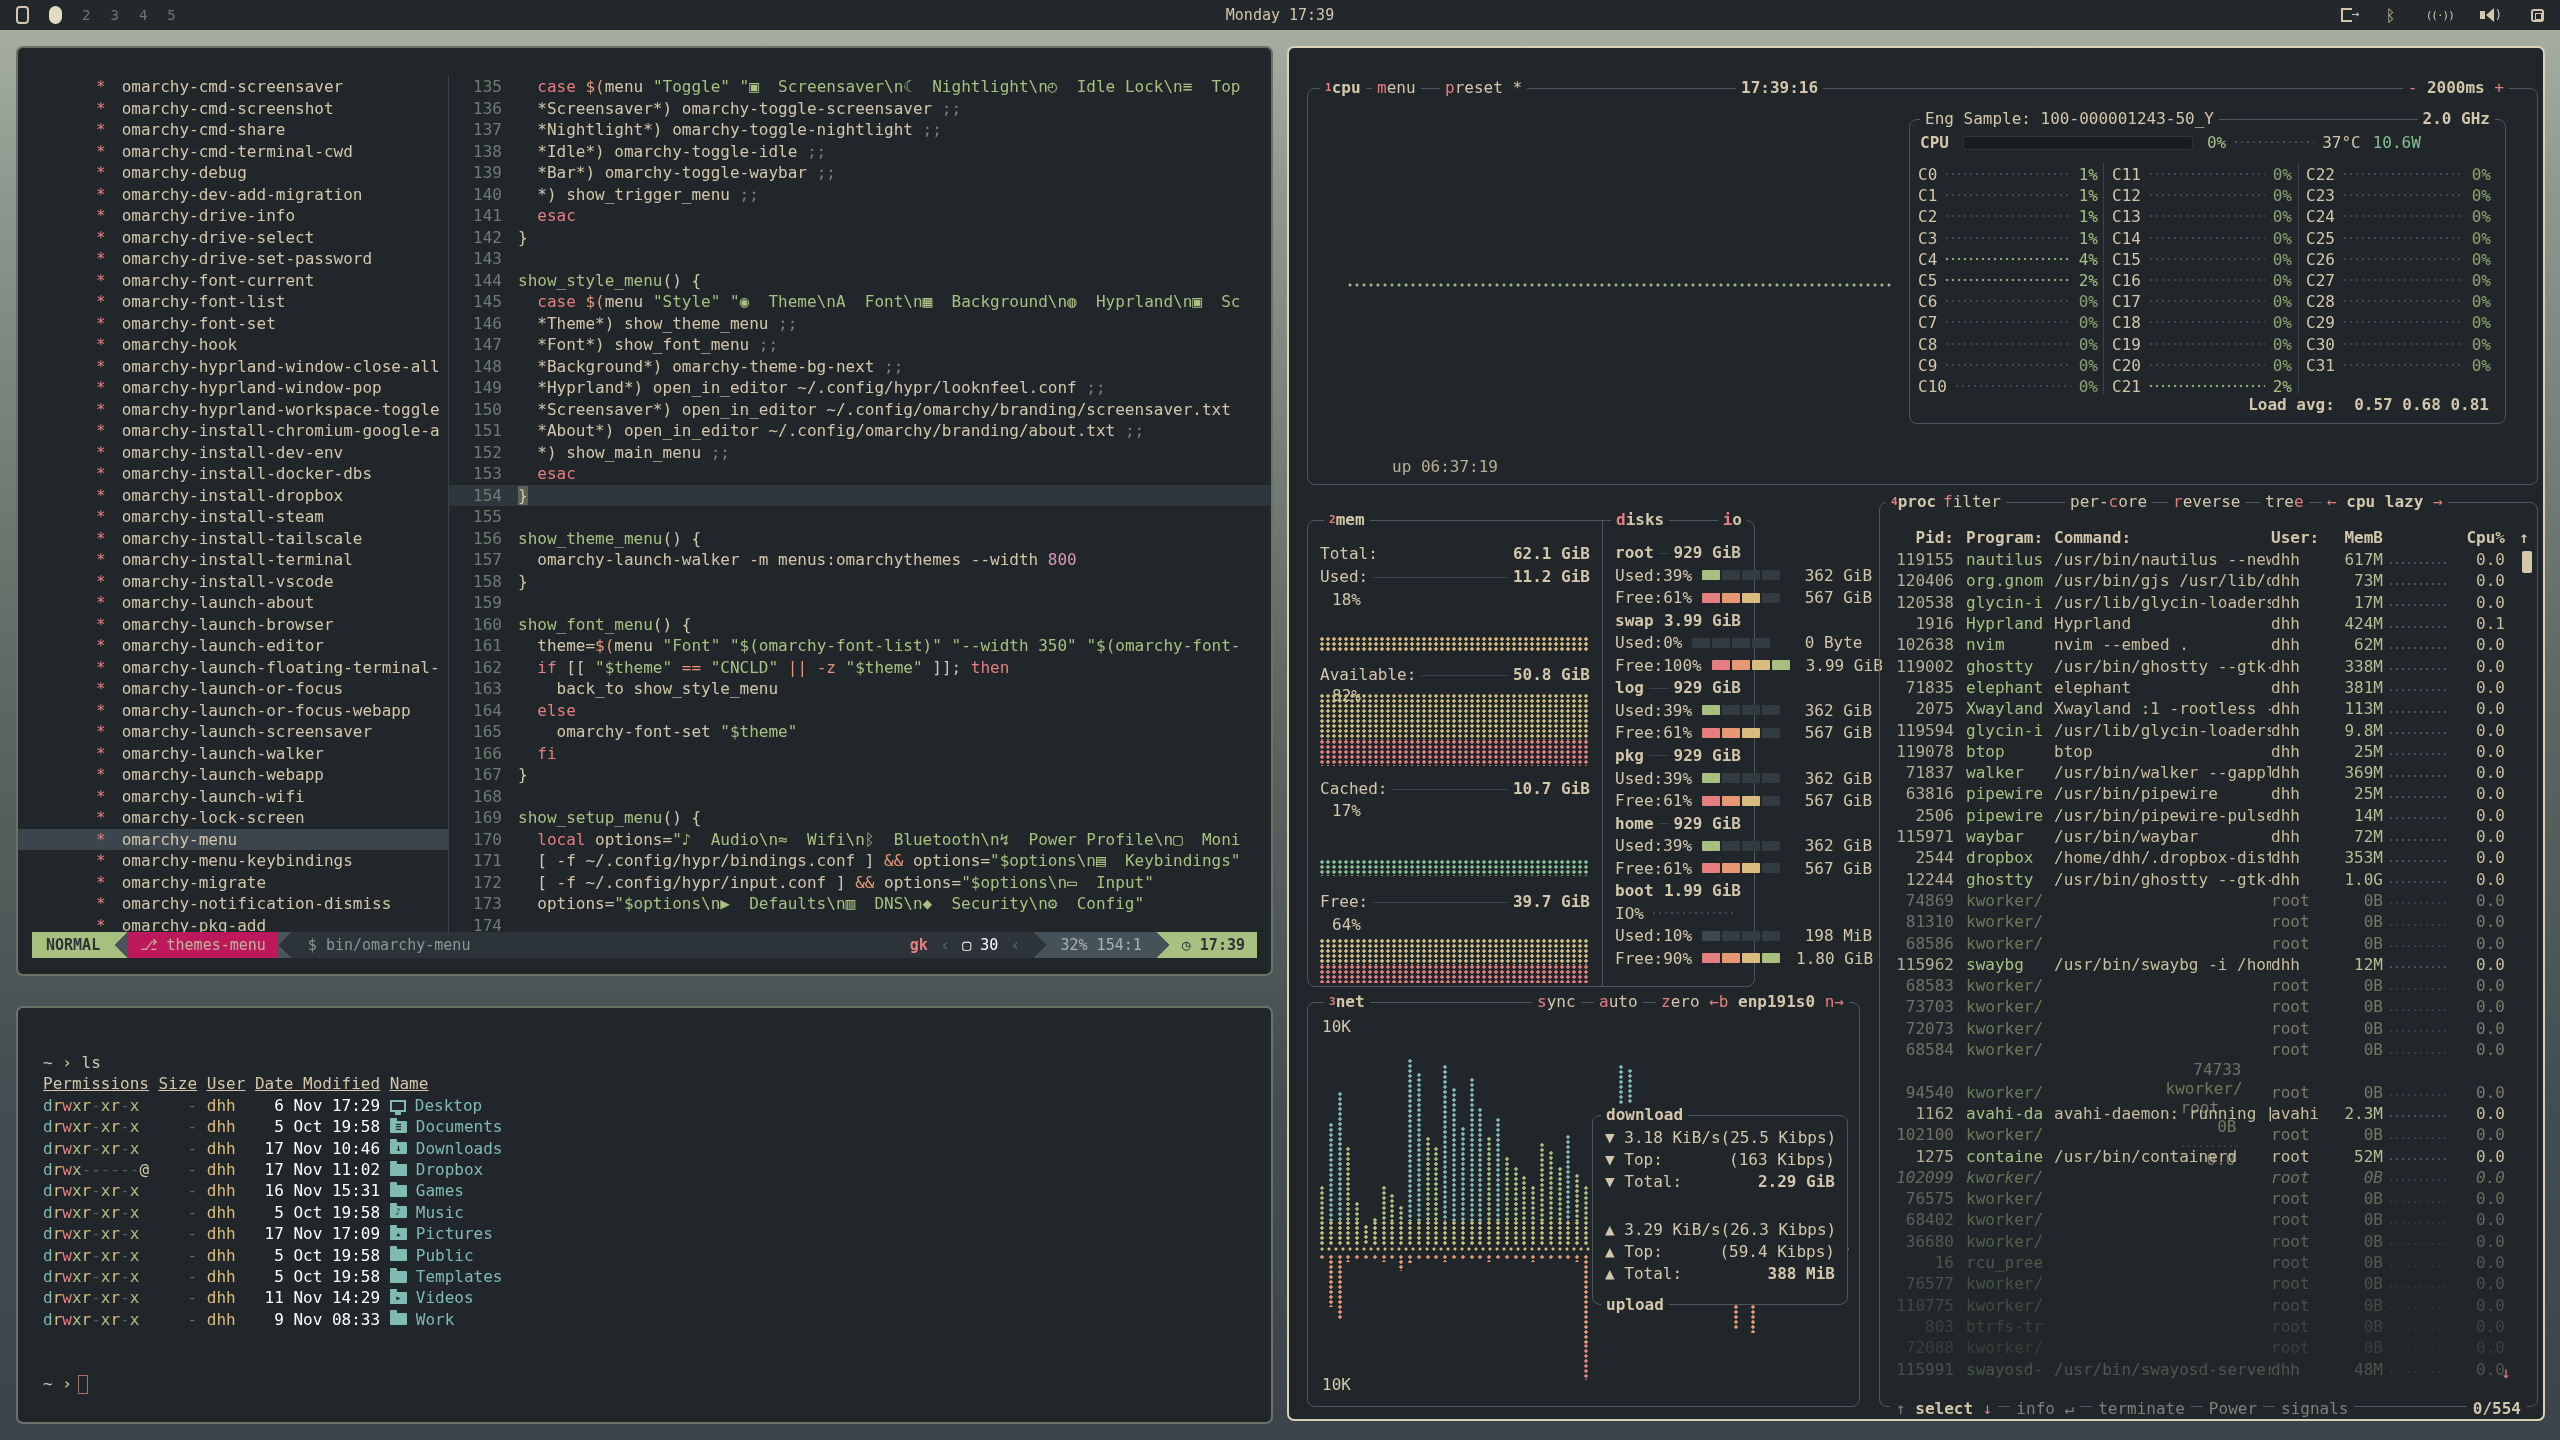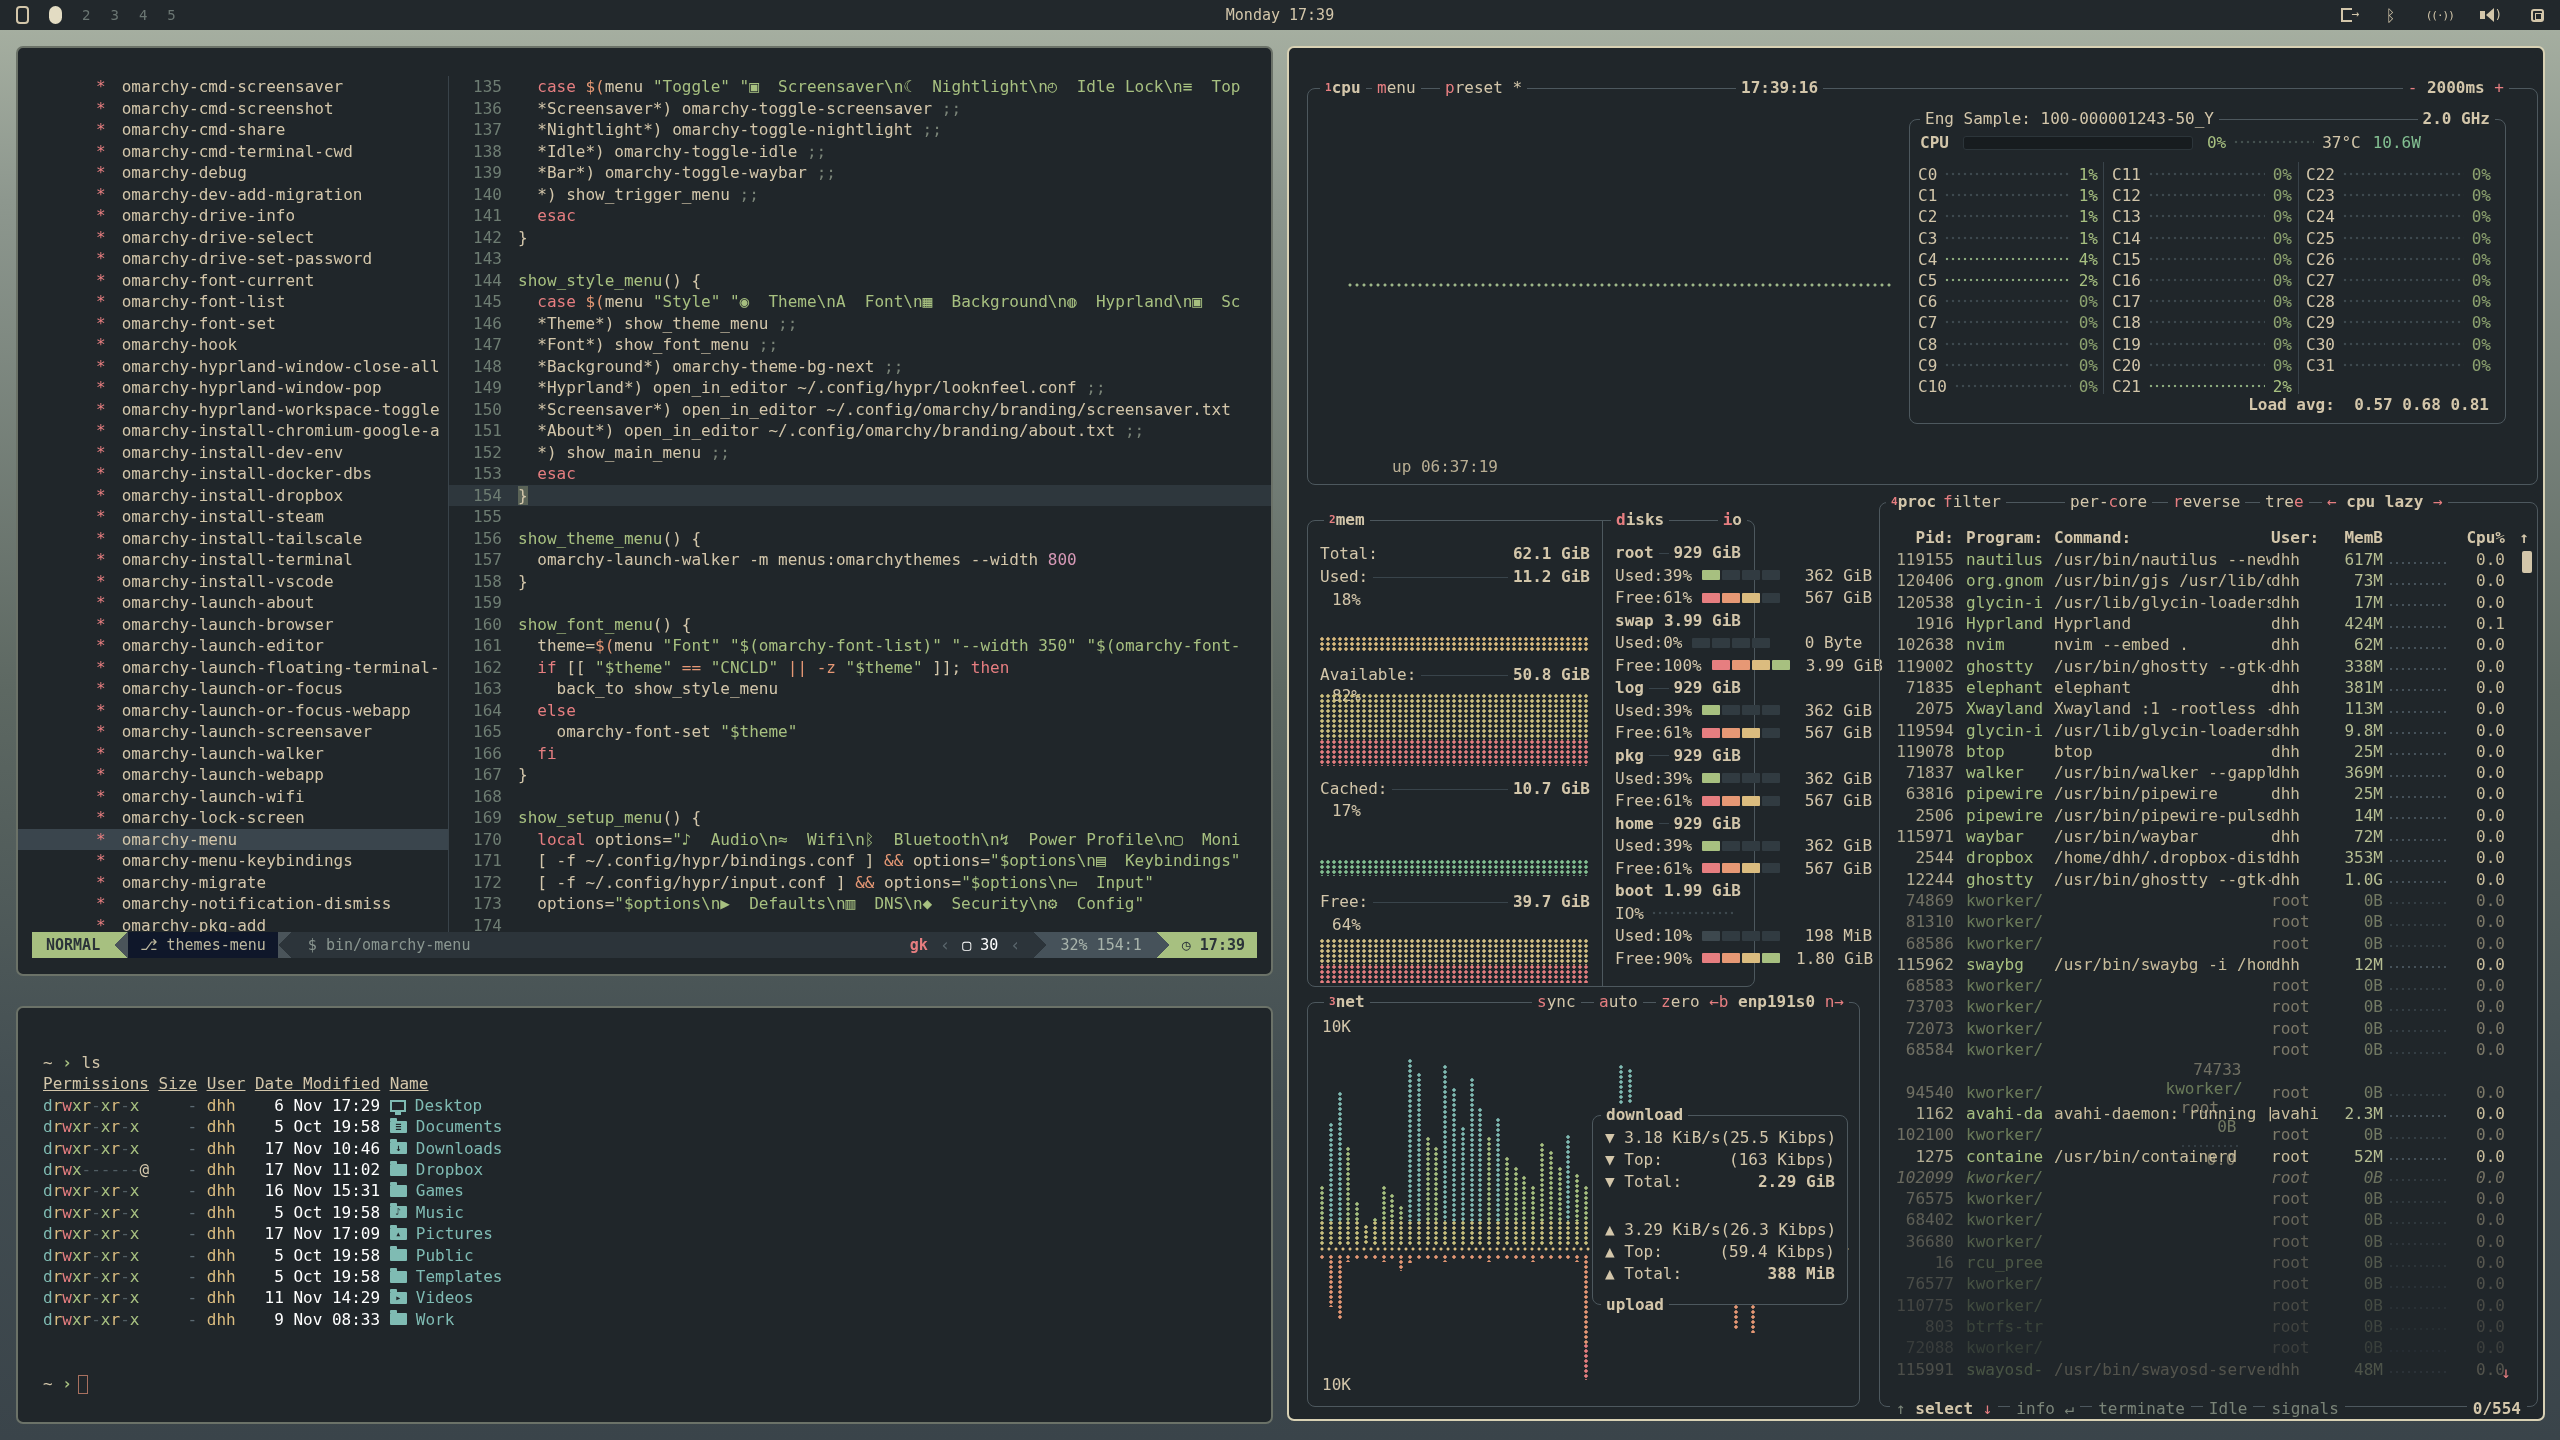--- a/index.html
+++ b/index.html
@@ -38,21 +38,21 @@
   .lnum{width:70px;flex:none;text-align:right;padding-right:16px;color:#6e7d73;border-left:1px solid #39434a}
   .ccell{flex:1;overflow:hidden}
   .edrow.cur .lnum,.edrow.cur .ccell{background:#2e373d}
   .cblock{background:#5a6357;color:#e8e0c8}
   .t{color:#d3c6aa}.r{color:#e67e80}.g{color:#a7c080}.d{color:#7a8478}.o{color:#e69875}.p{color:#d699b6}.q{color:#83c092}
   
   .statusbar{position:absolute;left:14px;right:14px;bottom:16px;height:26px;background:#2c343a;display:flex;align-items:center;font-size:15px;color:#8a9690}
   .seg-mode{background:#a7c080;color:#2b3339;font-weight:bold;padding:0 14px;height:26px;line-height:26px}
   .pl{width:14px;height:26px}
   .pl-a{background:linear-gradient(to bottom right,#a7c080 50%,transparent 50%) top/14px 13px no-repeat,linear-gradient(to top right,#a7c080 50%,transparent 50%) bottom/14px 13px no-repeat;background-color:#4a545a}
-  .seg-branch{background:#0f172a;color:#bdb89e;padding:0 12px;height:26px;line-height:26px}
+  .seg-branch{background:#be185d;color:#bdb89e;padding:0 12px;height:26px;line-height:26px}
   .pl-b{background:linear-gradient(to bottom right,#4a545a 50%,transparent 50%) top/14px 13px no-repeat,linear-gradient(to top right,#4a545a 50%,transparent 50%) bottom/14px 13px no-repeat;background-color:#2c343a}
   .seg-file{padding:0 16px;color:#8a9690}
   .st-right{margin-left:auto;display:flex;align-items:center;height:26px}
   .st-host{color:#e67e80;font-weight:bold}
   .st-sep{color:#5a666c;margin:0 12px;font-size:17px}
   .st-chip{color:#ffffff}
   .pl-c{background:linear-gradient(to bottom left,#46525a 50%,transparent 50%) top/14px 13px no-repeat,linear-gradient(to top left,#46525a 50%,transparent 50%) bottom/14px 13px no-repeat;background-color:#2c343a}
   .st-pos{background:#46525a;color:#a9b4ac;padding:0 14px;height:26px;line-height:26px}
   .pl-d{background:linear-gradient(to bottom left,#a7c080 50%,transparent 50%) top/14px 13px no-repeat,linear-gradient(to top left,#a7c080 50%,transparent 50%) bottom/14px 13px no-repeat;background-color:#46525a}
   .st-time{background:#a7c080;color:#2b3339;font-weight:bold;padding:0 12px;height:26px;line-height:26px}
@@ -836,20 +836,20 @@
           <div class="procrow" style="top: 812.8px; opacity: 0.198;"><span class="pc-pid">803</span><span class="pc-gap"></span><span class="pc-prog">btrfs-tr</span><span class="pc-cmd"></span><span class="pc-user">root</span><span class="pc-mem">0B</span><span class="pc-graph"></span><span class="pc-cpu">0.0</span><span class="pc-end"></span></div>
           <div class="procrow" style="top: 834.1px; opacity: 0.165;"><span class="pc-pid">72088</span><span class="pc-gap"></span><span class="pc-prog">kworker/</span><span class="pc-cmd"></span><span class="pc-user">root</span><span class="pc-mem">0B</span><span class="pc-graph"></span><span class="pc-cpu">0.0</span><span class="pc-end"></span></div>
           <div class="procrow" style="top: 855.4px; opacity: 0.3;"><span class="pc-pid">115991</span><span class="pc-gap"></span><span class="pc-prog">swayosd-</span><span class="pc-cmd">/usr/bin/swayosd-server</span><span class="pc-user">dhh</span><span class="pc-mem">48M</span><span class="pc-graph"></span><span class="pc-cpu">0.0</span><span class="pc-end"></span></div>
         </div>
       <div class="scrollthumb" style="top:48px"></div>
       <span style="position:absolute;right:26px;bottom:24px;color:#e67e80">↓</span>
       <div style="position:absolute;left:10px;right:10px;bottom:-12px;display:flex;align-items:center">
         <span class="footitem"><span class="dim">↑</span> <span class="bold" style="color:#d3c6aa">select</span> <span class="hk">↓</span></span>
         <span class="footitem" style="margin-left:12px">info ↵</span>
         <span class="footitem" style="margin-left:12px">terminate</span>
-        <span class="footitem" style="margin-left:12px">Idle</span>
+        <span class="footitem" style="margin-left:12px">Power</span>
         <span class="footitem" style="margin-left:12px">signals</span>
         <span class="footitem bold" style="margin-left:auto;color:#d3c6aa">0/554</span>
       </div>
     </div>
 
   </div>
 </div>
 
 </body></html>

